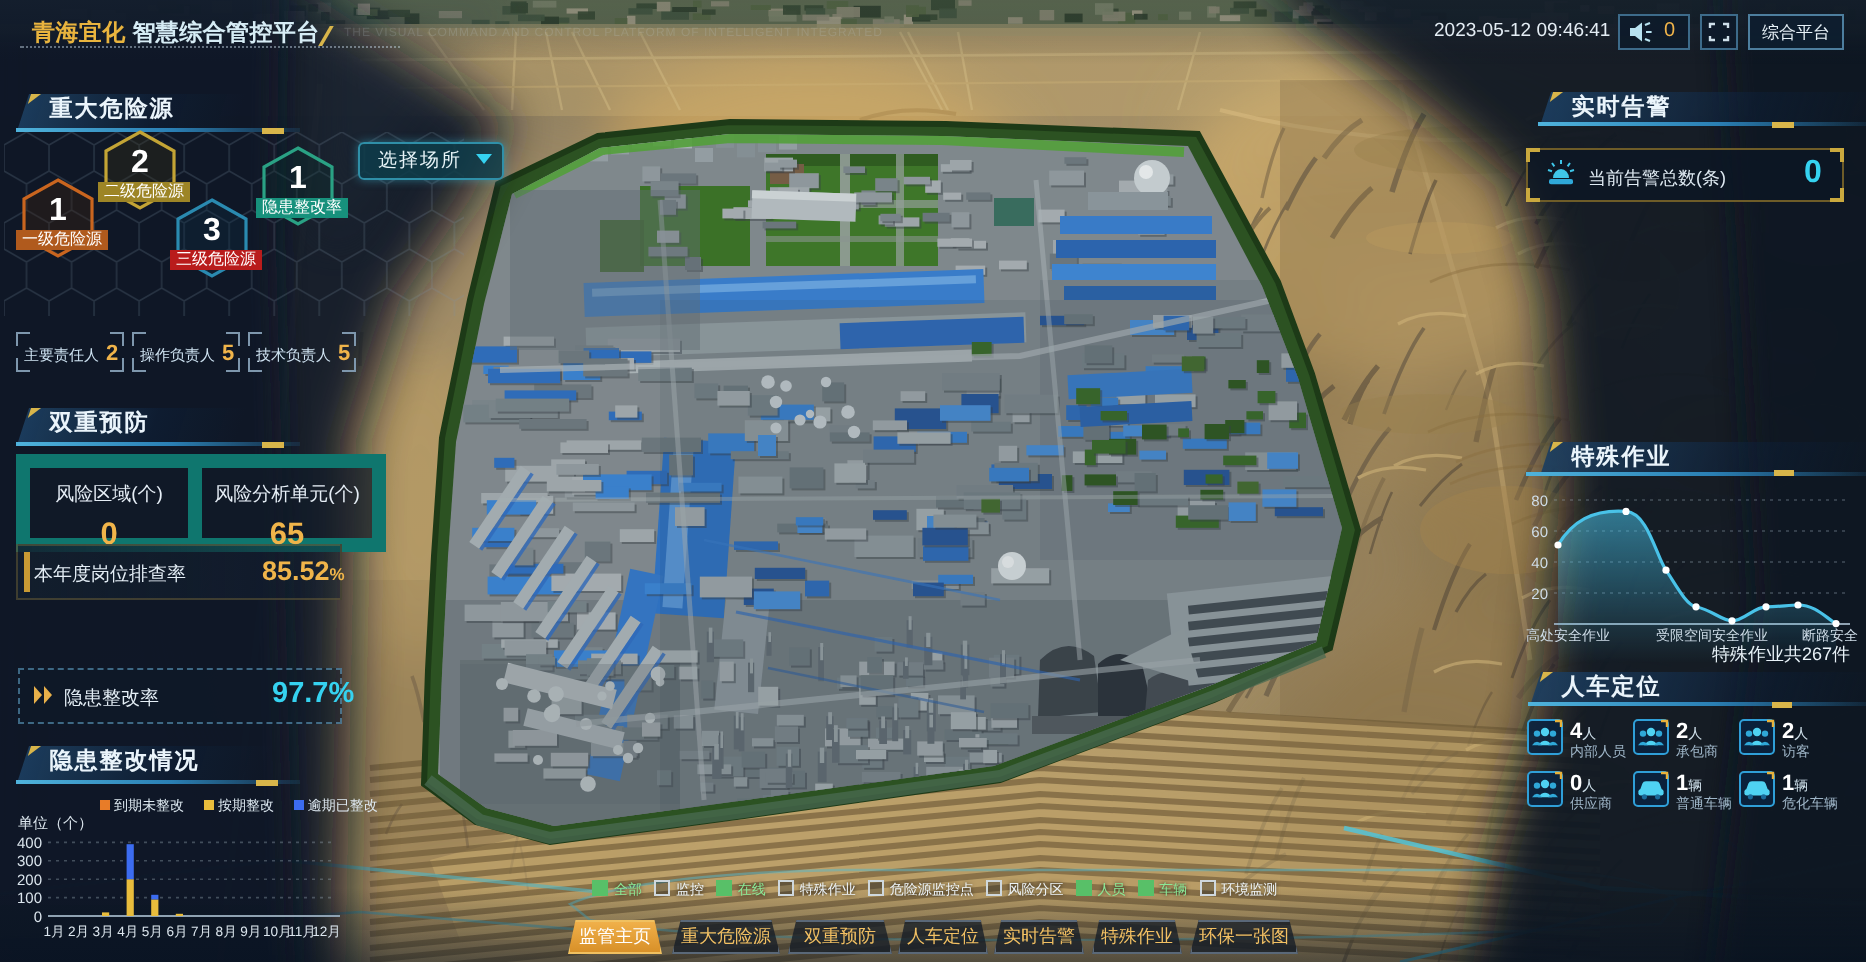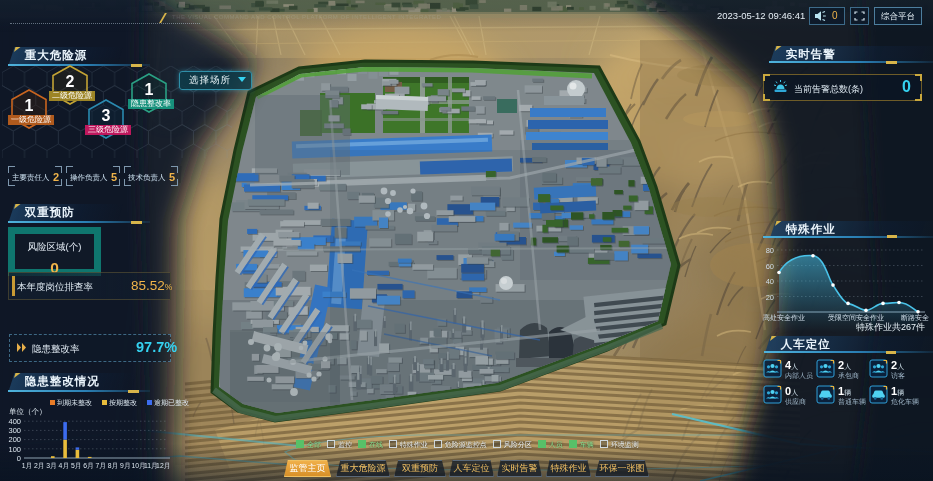--- a/index.html
+++ b/index.html
@@ -1513,20 +1513,23 @@
 <polygon points="640,-40 973,-40 973,520 730,520 745,430 768,360 780,250 772,150 755,90 700,45 640,0" fill="#081423" opacity=".94" filter="url(#bl14)"></polygon>
 <polygon points="860,-20 953,-20 953,500 855,500 878,300 868,120" fill="#081322" opacity=".8" filter="url(#bl7)"></polygon>
 
 <rect x="0" y="0" width="933" height="32" fill="url(#ovt)"></rect>
 
 <rect x="0" y="444" width="933" height="37" fill="url(#ovb)"></rect>
 </svg>
 
 <div class="abs" style="left:0;top:0;width:933px;height:34px;">
 
+  <div class="abs" style="left:16px;top:9px;font-size:11.5px;font-weight:bold;letter-spacing:.2px;white-space:nowrap;">
+    <span style="color:#e9b43e;">青海宜化</span> <span style="color:#d6ecf5;">智慧综合管控平台</span>
+  </div>
 
   <div class="abs" style="left:162px;top:13px;width:2px;height:10px;background:#d8b54a;transform:skewX(-30deg);"></div>
 
   <div class="abs" style="left:10px;top:23px;width:190px;border-bottom:1px dotted rgba(200,220,235,.45);"></div>
 
   <div class="abs" style="left:172px;top:14px;font-size:6px;color:rgba(200,215,228,.17);letter-spacing:.5px;">THE VISUAL COMMAND AND CONTROL PLATFORM OF INTELLIGENT INTEGRATED</div>
 
   <div class="abs" style="left:717px;top:10px;font-size:9.5px;color:#e4edf4;">2023-05-12 09:46:41</div>
 
   <div class="abs" style="left:809px;top:7px;width:34px;height:16px;border:1px solid #3d6b8a;background:rgba(12,26,42,.8);">
@@ -1574,21 +1577,21 @@
  <div class="num">1</div>
 </div>
 <div class="hexlab" style="left:8px;top:115px;background:#b05a1d;">一级危险源</div>
 
 <div class="hex" style="left:88px;top:99px;">
  <svg width="36" height="40" viewBox="0 0 36 40">
         <polygon points="18,1 35,10.5 35,29.5 18,39 1,29.5 1,10.5" fill="rgba(12,45,70,.30)" stroke="#2a8ab0" stroke-width="1.6"></polygon>
       </svg>
  <div class="num">3</div>
 </div>
-<div class="hexlab" style="left:85px;top:125px;background:#be185d;">三级危险源</div>
+<div class="hexlab" style="left:85px;top:125px;background:#b91c1c;">三级危险源</div>
 
 <div class="hex" style="left:131px;top:73px;">
  <svg width="36" height="40" viewBox="0 0 36 40">
         <polygon points="18,1 35,10.5 35,29.5 18,39 1,29.5 1,10.5" fill="rgba(10,50,45,.30)" stroke="#2aa184" stroke-width="1.6"></polygon>
       </svg>
  <div class="num">1</div>
 </div>
 <div class="hexlab" style="left:128px;top:99px;background:#17917c;">隐患整改率</div>
 
 <div class="abs" style="left:179px;top:71px;width:71px;height:17px;background:rgba(14,60,74,.85);border:1px solid #2f8fa8;border-radius:3px;box-shadow:0 0 5px rgba(60,180,210,.5);">
@@ -1628,25 +1631,29 @@
 
 <div class="sechdr" style="left:9px;top:204px;width:96px;"><span class="t">双重预防</span></div>
 <div class="sechdr-line" style="left:8px;top:221px;width:142px;"></div>
 <div class="sechdr-dash" style="left:131px;top:220.5px;width:11px;"></div>
 
 <div class="statbox" style="left:8px;top:227px;width:79px;height:35px;">
   <div class="lab">风险区域(个)</div>
       <div class="val">0</div>
 </div>
 
+<div class="statbox" style="left:94px;top:227px;width:85px;height:35px;">
+  <div class="lab">风险分析单元(个)</div>
+      <div class="val">65</div>
+</div>
 
 <div class="rowbox" style="left:8px;top:272px;width:161px;height:26px;border:1px solid rgba(150,125,60,.35);">
       <span class="abs" style="left:3px;top:3px;width:3px;height:20px;background:#c89a34;"></span>
   <span class="abs" style="left:8px;top:8px;font-size:9.5px;color:#e4eef6;">本年度岗位排查率</span>
-  <span class="abs" style="left:122px;top:5px;font-size:13.5px;font-weight:normal;color:#f0b44a;">85.52<span style="font-size:8.5px;">%</span></span>
+  <span class="abs" style="left:122px;top:5px;font-size:13.5px;font-weight:bold;color:#f0b44a;">85.52<span style="font-size:8.5px;">%</span></span>
 </div>
 
 
 <div class="abs" style="left:9px;top:334px;width:160px;height:26px;border:1px dashed rgba(100,170,210,.55);background:rgba(14,26,40,.5);">
   <svg class="abs" style="left:7px;top:8px;" width="12" height="9" viewBox="0 0 12 9">
         <path d="M0,0 L4,4.5 L0,9 Z" fill="#e8b04a"></path>
         <path d="M5,0 L9,4.5 L5,9 Z" fill="#e8b04a"></path>
       </svg>
   <span class="abs" style="left:22px;top:8px;font-size:9.5px;color:#e4eef6;">隐患整改率</span>
   <span class="abs" style="left:126px;top:4px;font-size:14.5px;font-weight:bold;color:#35d2f0;">97.7%</span>

